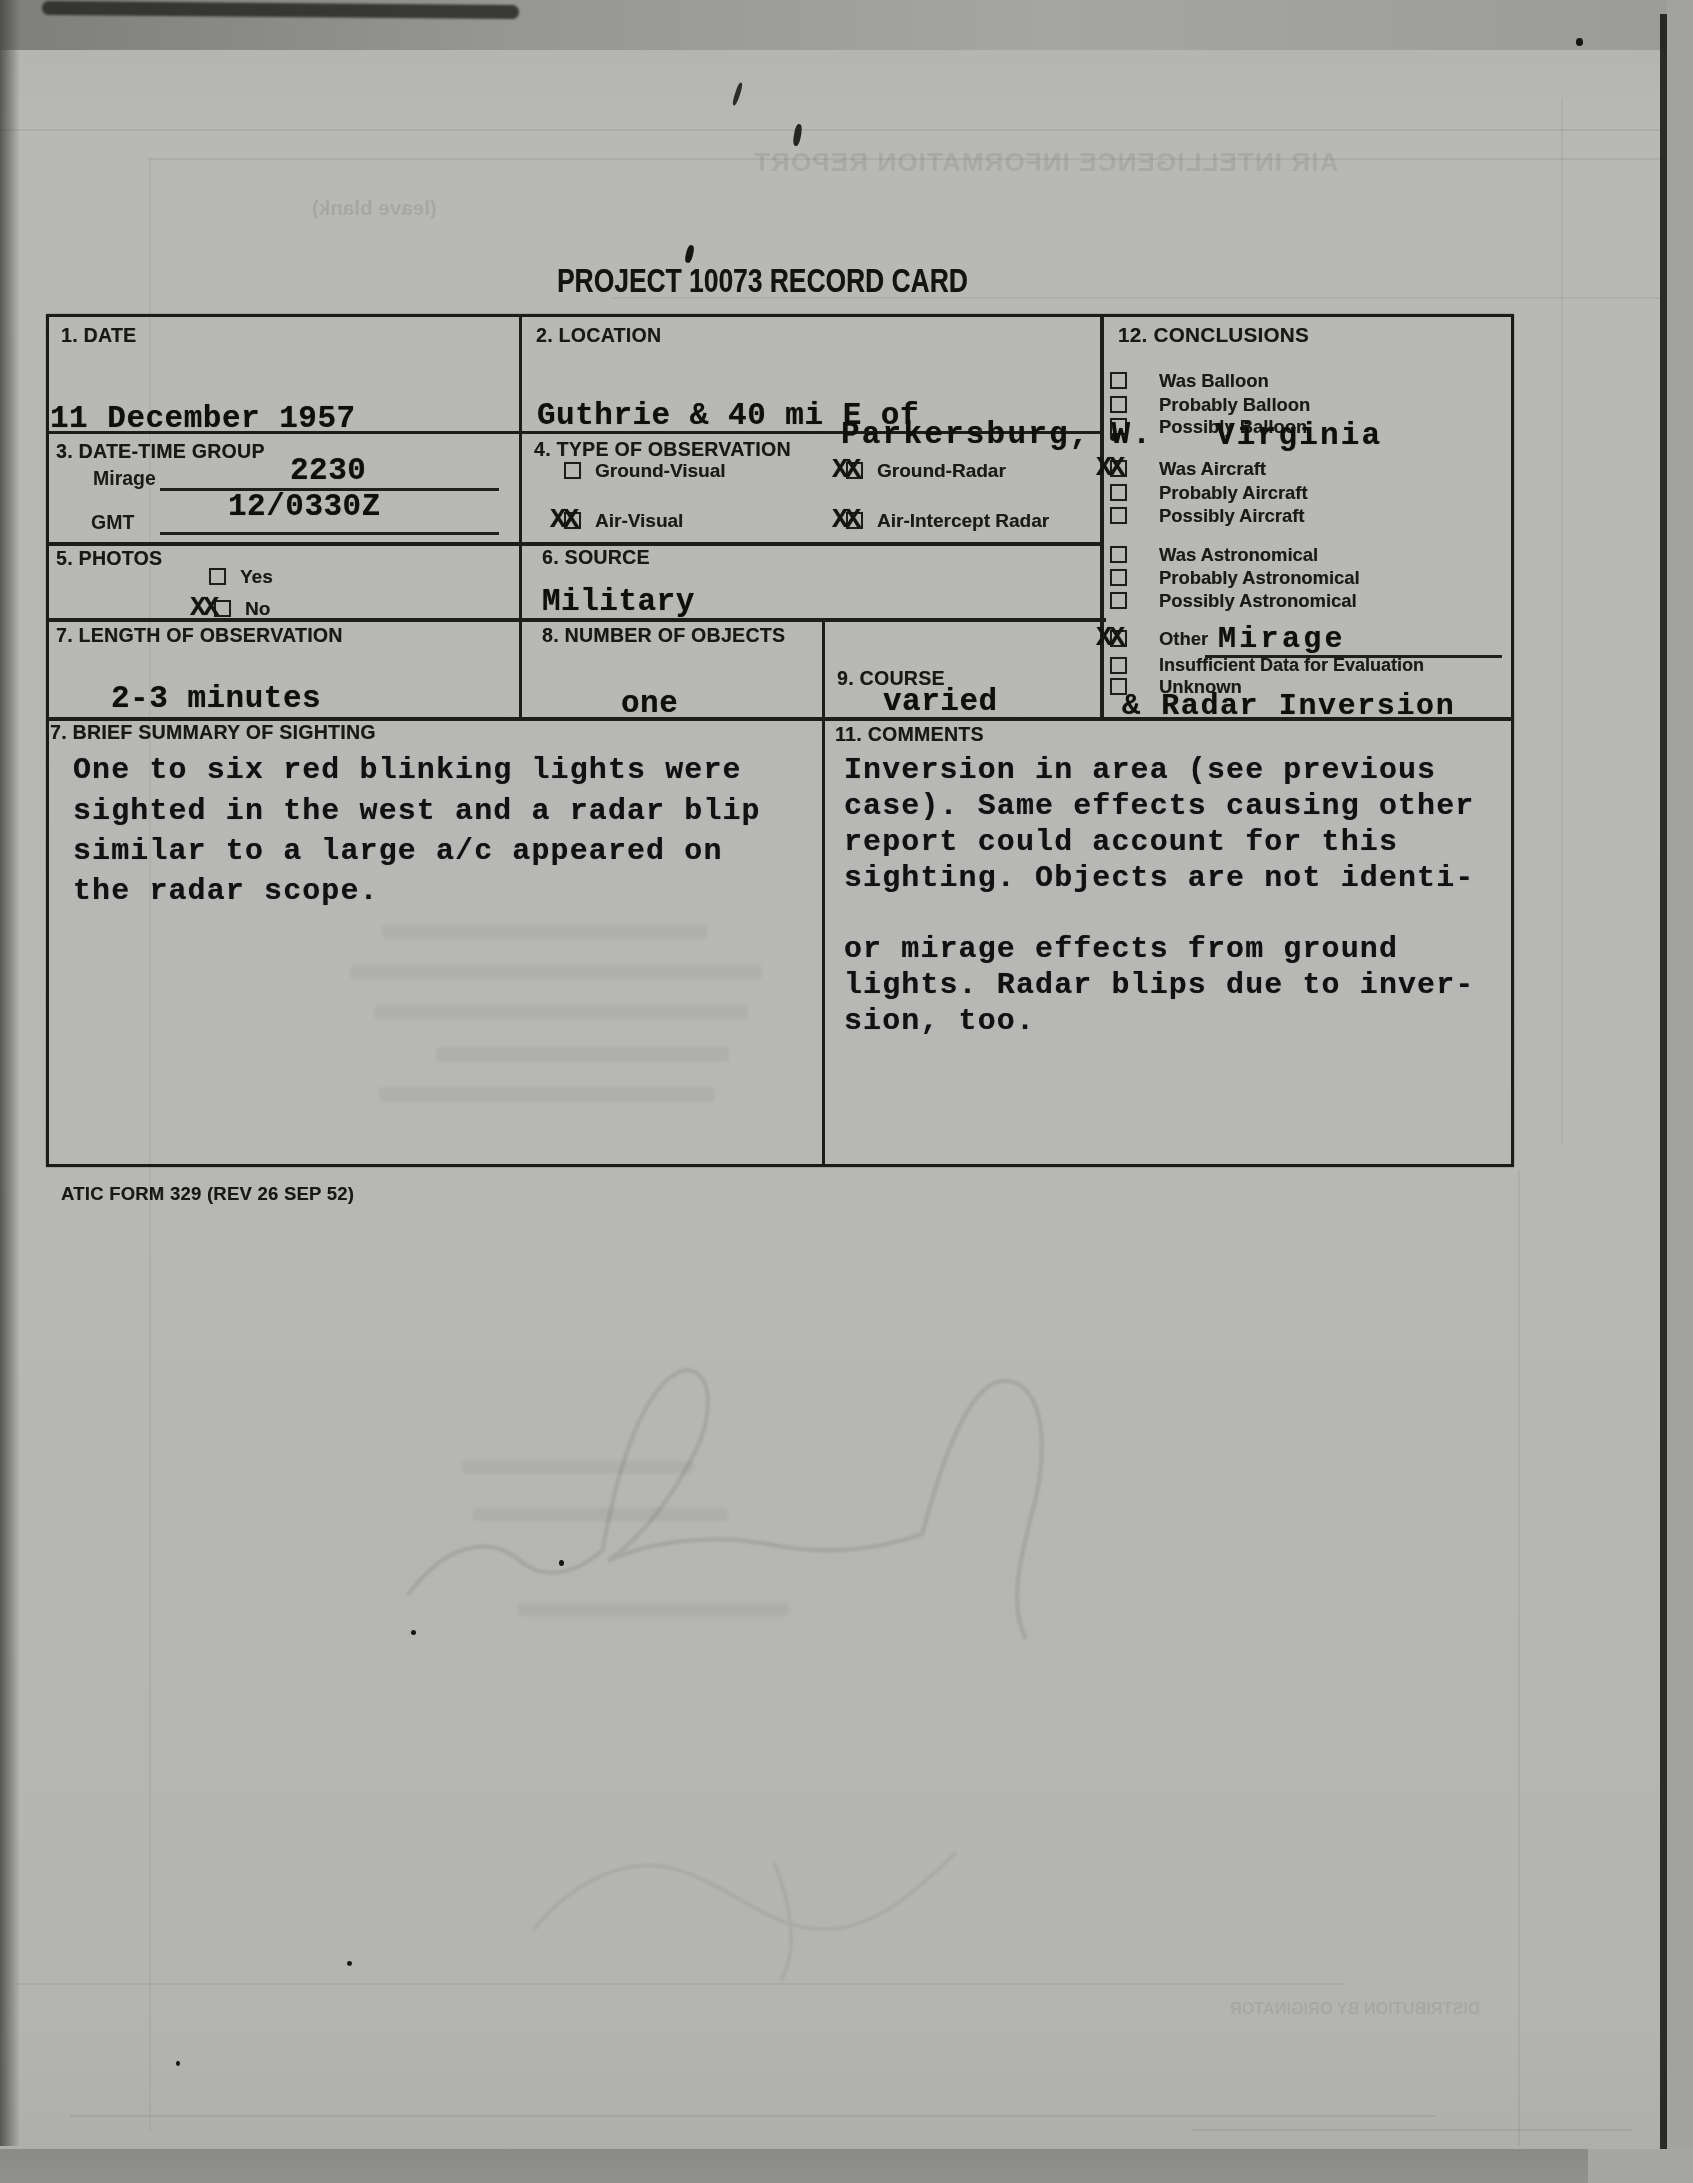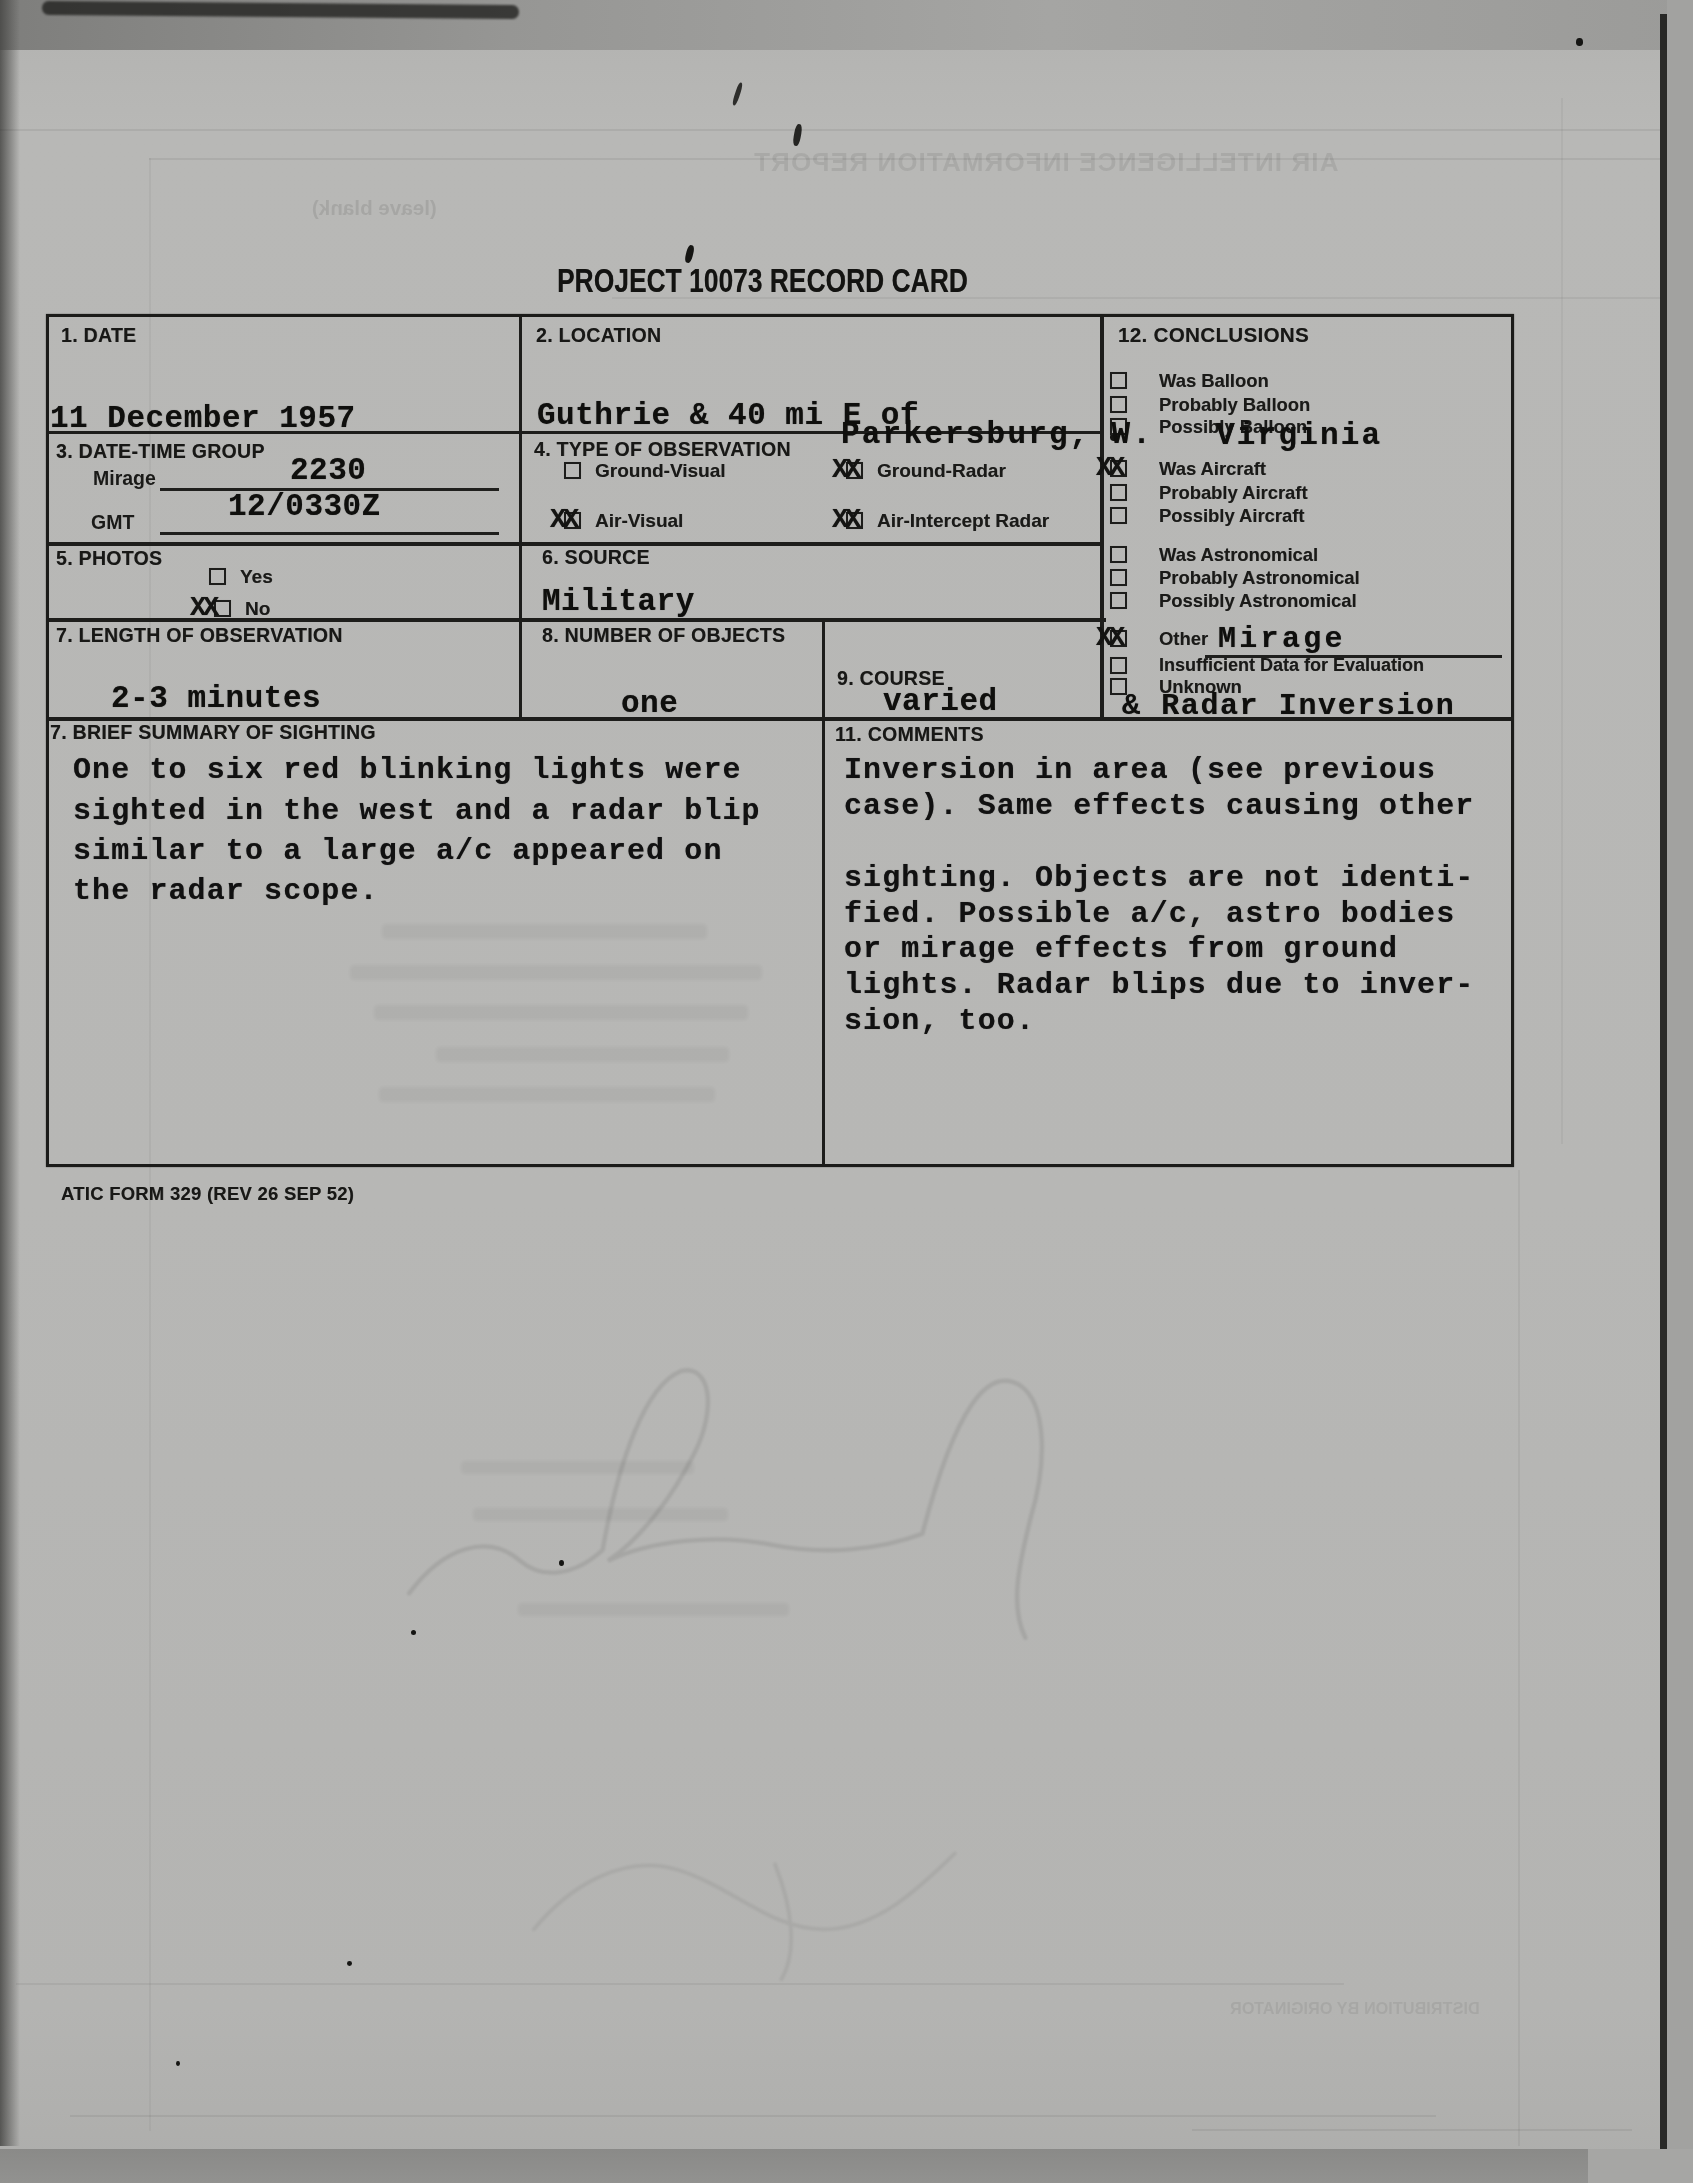--- a/index.html
+++ b/index.html
@@ -180,22 +180,22 @@
 
   <div class="flabel" style="left:50px;top:721px;">7. BRIEF SUMMARY OF SIGHTING</div>
   <div class="tline" style="left:73px;top:753px;">One to six red blinking lights were</div>
   <div class="tline" style="left:73px;top:834px;">similar to a large a/c appeared on</div>
   <div class="tline" style="left:73px;top:794px;">sighted in the west and a radar blip</div>
   <div class="tline" style="left:73px;top:874px;">the radar scope.</div>
 
   <div class="flabel" style="left:835px;top:723px;">11. COMMENTS</div>
   <div class="tline" style="left:844px;top:753px;">Inversion in area (see previous</div>
   <div class="tline" style="left:844px;top:789px;">case). Same effects causing other</div>
+  <div class="tline" style="left:844px;top:825px;">report could account for this</div>
   <div class="tline" style="left:844px;top:861px;">sighting. Objects are not identi-</div>
-  <div class="tline" style="left:844px;top:897px;">fied. Possible a/c, astro bodies</div>
   <div class="tline" style="left:844px;top:932px;">or mirage effects from ground</div>
   <div class="tline" style="left:844px;top:968px;">lights. Radar blips due to inver-</div>
   <div class="tline" style="left:844px;top:1004px;font-family:Liberation Mono, monospace;">sion, too.</div>
 
   <div class="flabel" style="left:1118px;top:323px;font-size:20.6px;">12. CONCLUSIONS</div>
 
   <div class="citem" style="left:1110px;top:370px;">
     <span class="cbox"></span>
     <span class="cmark"></span>
     <span class="clabel">Was Balloon</span>

